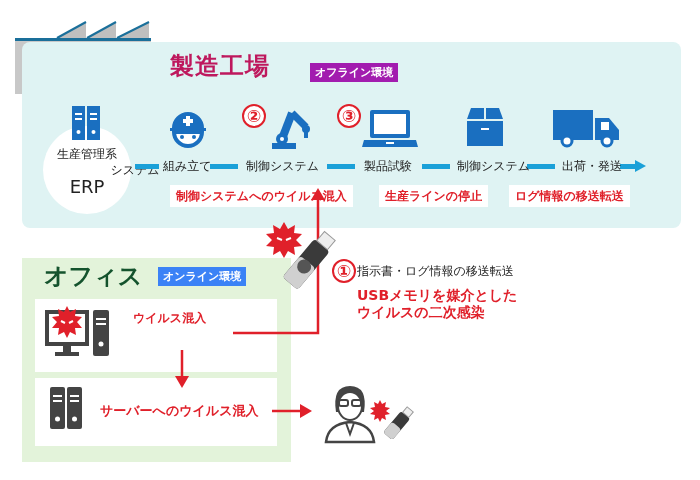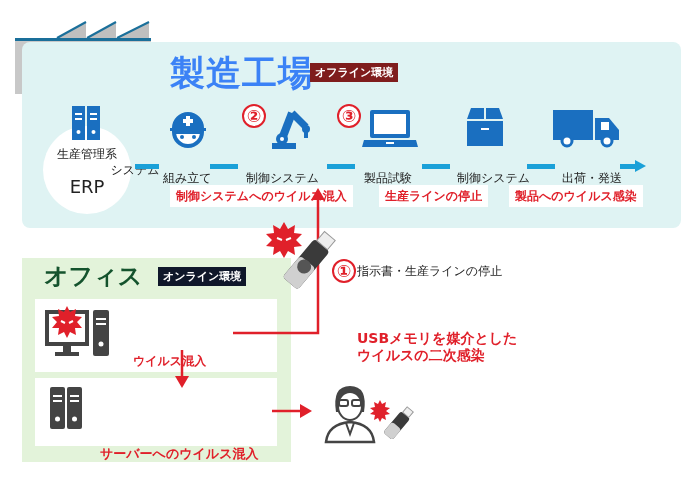--- a/index.html
+++ b/index.html
@@ -1,41 +1,41 @@
 <!DOCTYPE html>
 <html><head>
 <meta charset="utf-8">
 <style>
   html,body{margin:0;padding:0;}
   body{width:700px;height:480px;position:relative;background:#fff;overflow:hidden;
        font-family:"DejaVu Sans","Liberation Sans",sans-serif;color:#222;}
   .abs{position:absolute;}
   
   #factory-panel{left:22px;top:42px;width:659px;height:186px;background:#dff3f3;border-radius:8px;}
-  #factory-title{left:170px;top:50px;font-size:35px;font-weight:bold;color:#3b82f6;letter-spacing:1px;}
+  #factory-title{left:170px;top:50px;font-size:24px;font-weight:bold;color:#be185d;letter-spacing:1px;}
   .tag{color:#fff;font-size:11px;font-weight:bold;padding:2px 5px;}
-  #factory-tag{left:310px;top:63px;background:#7f1d1d;}
+  #factory-tag{left:310px;top:63px;background:#a21caf;}
   
   #erp-circle{left:43px;top:126px;width:88px;height:88px;border-radius:50%;background:#fff;}
   #erp-line1{left:43px;top:146px;width:88px;text-align:center;font-size:12px;}
   #erp-line2{left:43px;top:162px;width:88px;text-align:center;font-size:12px;margin-left:48px;}
   #erp-line3{left:43px;top:176px;width:88px;text-align:center;font-size:18px;}
-  .step{font-size:12px;top:158px;white-space:nowrap;margin-top:12px;}
+  .step{font-size:12px;top:158px;white-space:nowrap;}
   .dash{height:5px;background:#1aa0d8;top:164px;}
   .redbox{background:#fff;color:#e0202a;font-size:12px;font-weight:bold;top:185px;height:22px;line-height:22px;padding:0 6px;white-space:nowrap;}
   .num{color:#e0202a;font-size:17px;font-weight:bold;width:20px;height:20px;border:2px solid #e0202a;border-radius:50%;
        text-align:center;line-height:20px;background:#fff;}
   
   #office-panel{left:22px;top:258px;width:269px;height:204px;background:#e3f3da;}
   #office-title{left:44px;top:260px;font-size:24px;font-weight:bold;color:#14532d;}
-  #office-tag{left:158px;top:267px;background:#0f172a;}
+  #office-tag{left:158px;top:267px;background:#3b82f6;}
   .inner{background:#fff;left:35px;width:242px;}
   #inner1{top:299px;height:73px;}
   #inner2{top:378px;height:68px;}
-  .redtext{color:#e0202a;font-weight:bold;margin-top:43px;}
+  .redtext{color:#e0202a;font-weight:bold;}
   #txt-virus-in{left:133px;top:310px;font-size:12px;}
   #txt-server{left:100px;top:402px;font-size:13px;}
   #txt-transfer{left:357px;top:263px;font-size:12px;}
   #txt-usb1{left:357px;top:287px;font-size:14px;}
   #txt-usb2{left:357px;top:304px;font-size:14px;}
 </style>
 </head>
 <body>
 
 <svg class="abs" style="left:14px;top:14px" width="140" height="80" viewBox="0 0 140 80">
@@ -125,21 +125,21 @@
 </svg>
 
 <div class="abs step" style="left:163px">組み立て</div>
 <div class="abs step" style="left:246px">制御システム</div>
 <div class="abs step" style="left:364px">製品試験</div>
 <div class="abs step" style="left:457px">制御システム</div>
 <div class="abs step" style="left:562px">出荷・発送</div>
 
 <div class="abs redbox" style="left:170px">制御システムへのウイルス混入</div>
 <div class="abs redbox" style="left:379px">生産ラインの停止</div>
-<div class="abs redbox" style="left:509px">製品へのウイルス感染</div>
+<div class="abs redbox" style="left:509px">ログ情報の移送転送</div>
 
 <div class="abs" id="office-panel"></div>
 <div class="abs" id="office-title">オフィス</div>
 <div class="abs tag" id="office-tag">オンライン環境</div>
 <div class="abs inner" id="inner1"></div>
 <div class="abs inner" id="inner2"></div>
 
 <svg class="abs" style="left:45px;top:304px" width="66" height="56" viewBox="0 0 66 56">
   <rect x="0" y="6" width="44" height="36" fill="#444"></rect>
     <rect x="4" y="10" width="36" height="28" fill="#fff"></rect>
@@ -179,21 +179,21 @@
     <rect x="-28" y="-10" width="50" height="20" rx="4" fill="#3a3a3a"></rect>
     <rect x="-28" y="-10" width="28" height="20" rx="4" fill="#d0d0d0"></rect>
     <circle cx="-6" cy="0" r="7" fill="#555"></circle>
     <rect x="22" y="-7" width="12" height="14" fill="#eee" stroke="#999"></rect>
   </g>
   <polygon points="22,4 26,11 33,7 32,15 40,16 34,22 40,28 32,29 33,37 26,33 22,40 18,33 11,37 12,29 4,28 10,22 4,16 12,15 11,7 18,11" fill="#e0202a"></polygon>
   <path d="M15 20 L20 22 M29 20 L24 22" stroke="#fff" stroke-width="2"></path>
 </svg>
 
 <div class="abs num" style="left:332px;top:259px">①</div>
-<div class="abs" id="txt-transfer">指示書・生産ラインの停止</div>
+<div class="abs" id="txt-transfer">指示書・ログ情報の移送転送</div>
 <div class="abs redtext" id="txt-usb1">USBメモリを媒介とした</div>
 <div class="abs redtext" id="txt-usb2">ウイルスの二次感染</div>
 
 <svg class="abs" style="left:322px;top:382px" width="56" height="62" viewBox="0 0 56 62">
   <path d="M14 30 Q10 4 28 4 Q46 4 42 30" fill="#444"></path>
   <ellipse cx="28" cy="24" rx="12" ry="14" fill="#fff" stroke="#444" stroke-width="2"></ellipse>
   <rect x="17" y="18" width="9" height="6" rx="2" fill="none" stroke="#444" stroke-width="2"></rect>
   <rect x="30" y="18" width="9" height="6" rx="2" fill="none" stroke="#444" stroke-width="2"></rect>
   <path d="M4 60 Q6 42 28 40 Q50 42 52 60 Z" fill="#fff" stroke="#444" stroke-width="2.5"></path>
   <path d="M24 41 L28 52 L32 41" stroke="#444" stroke-width="2" fill="none"></path>

